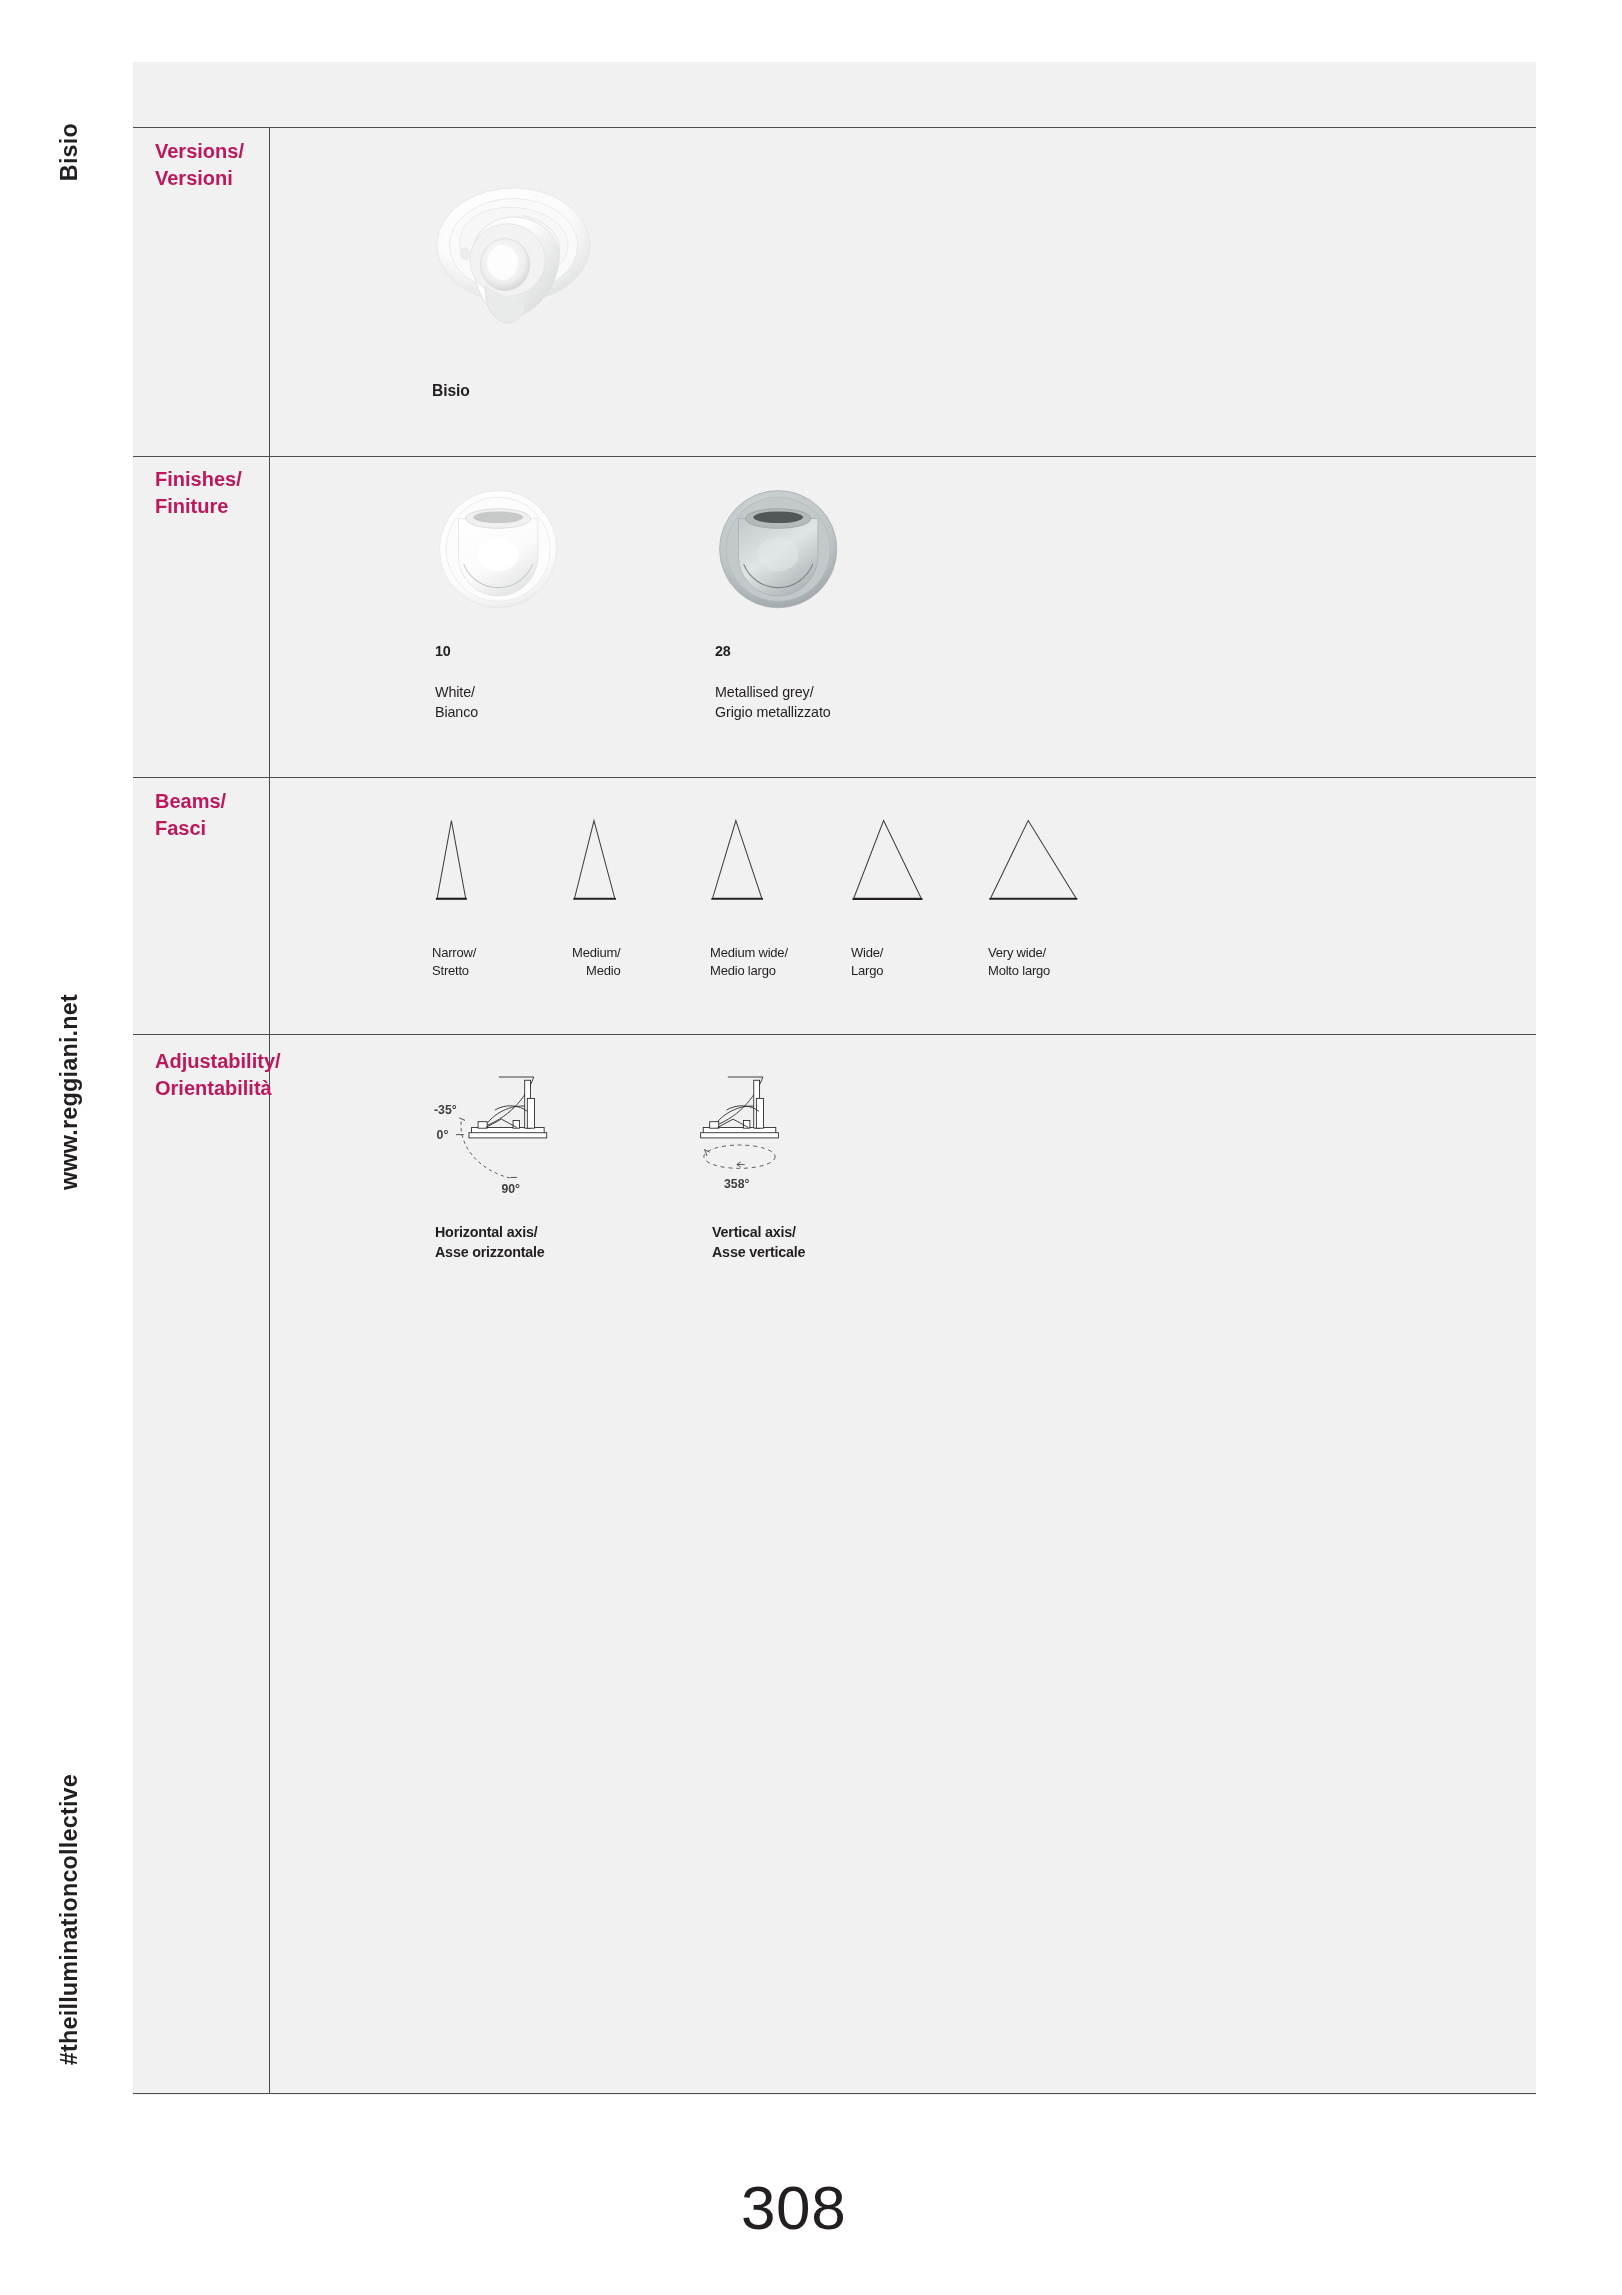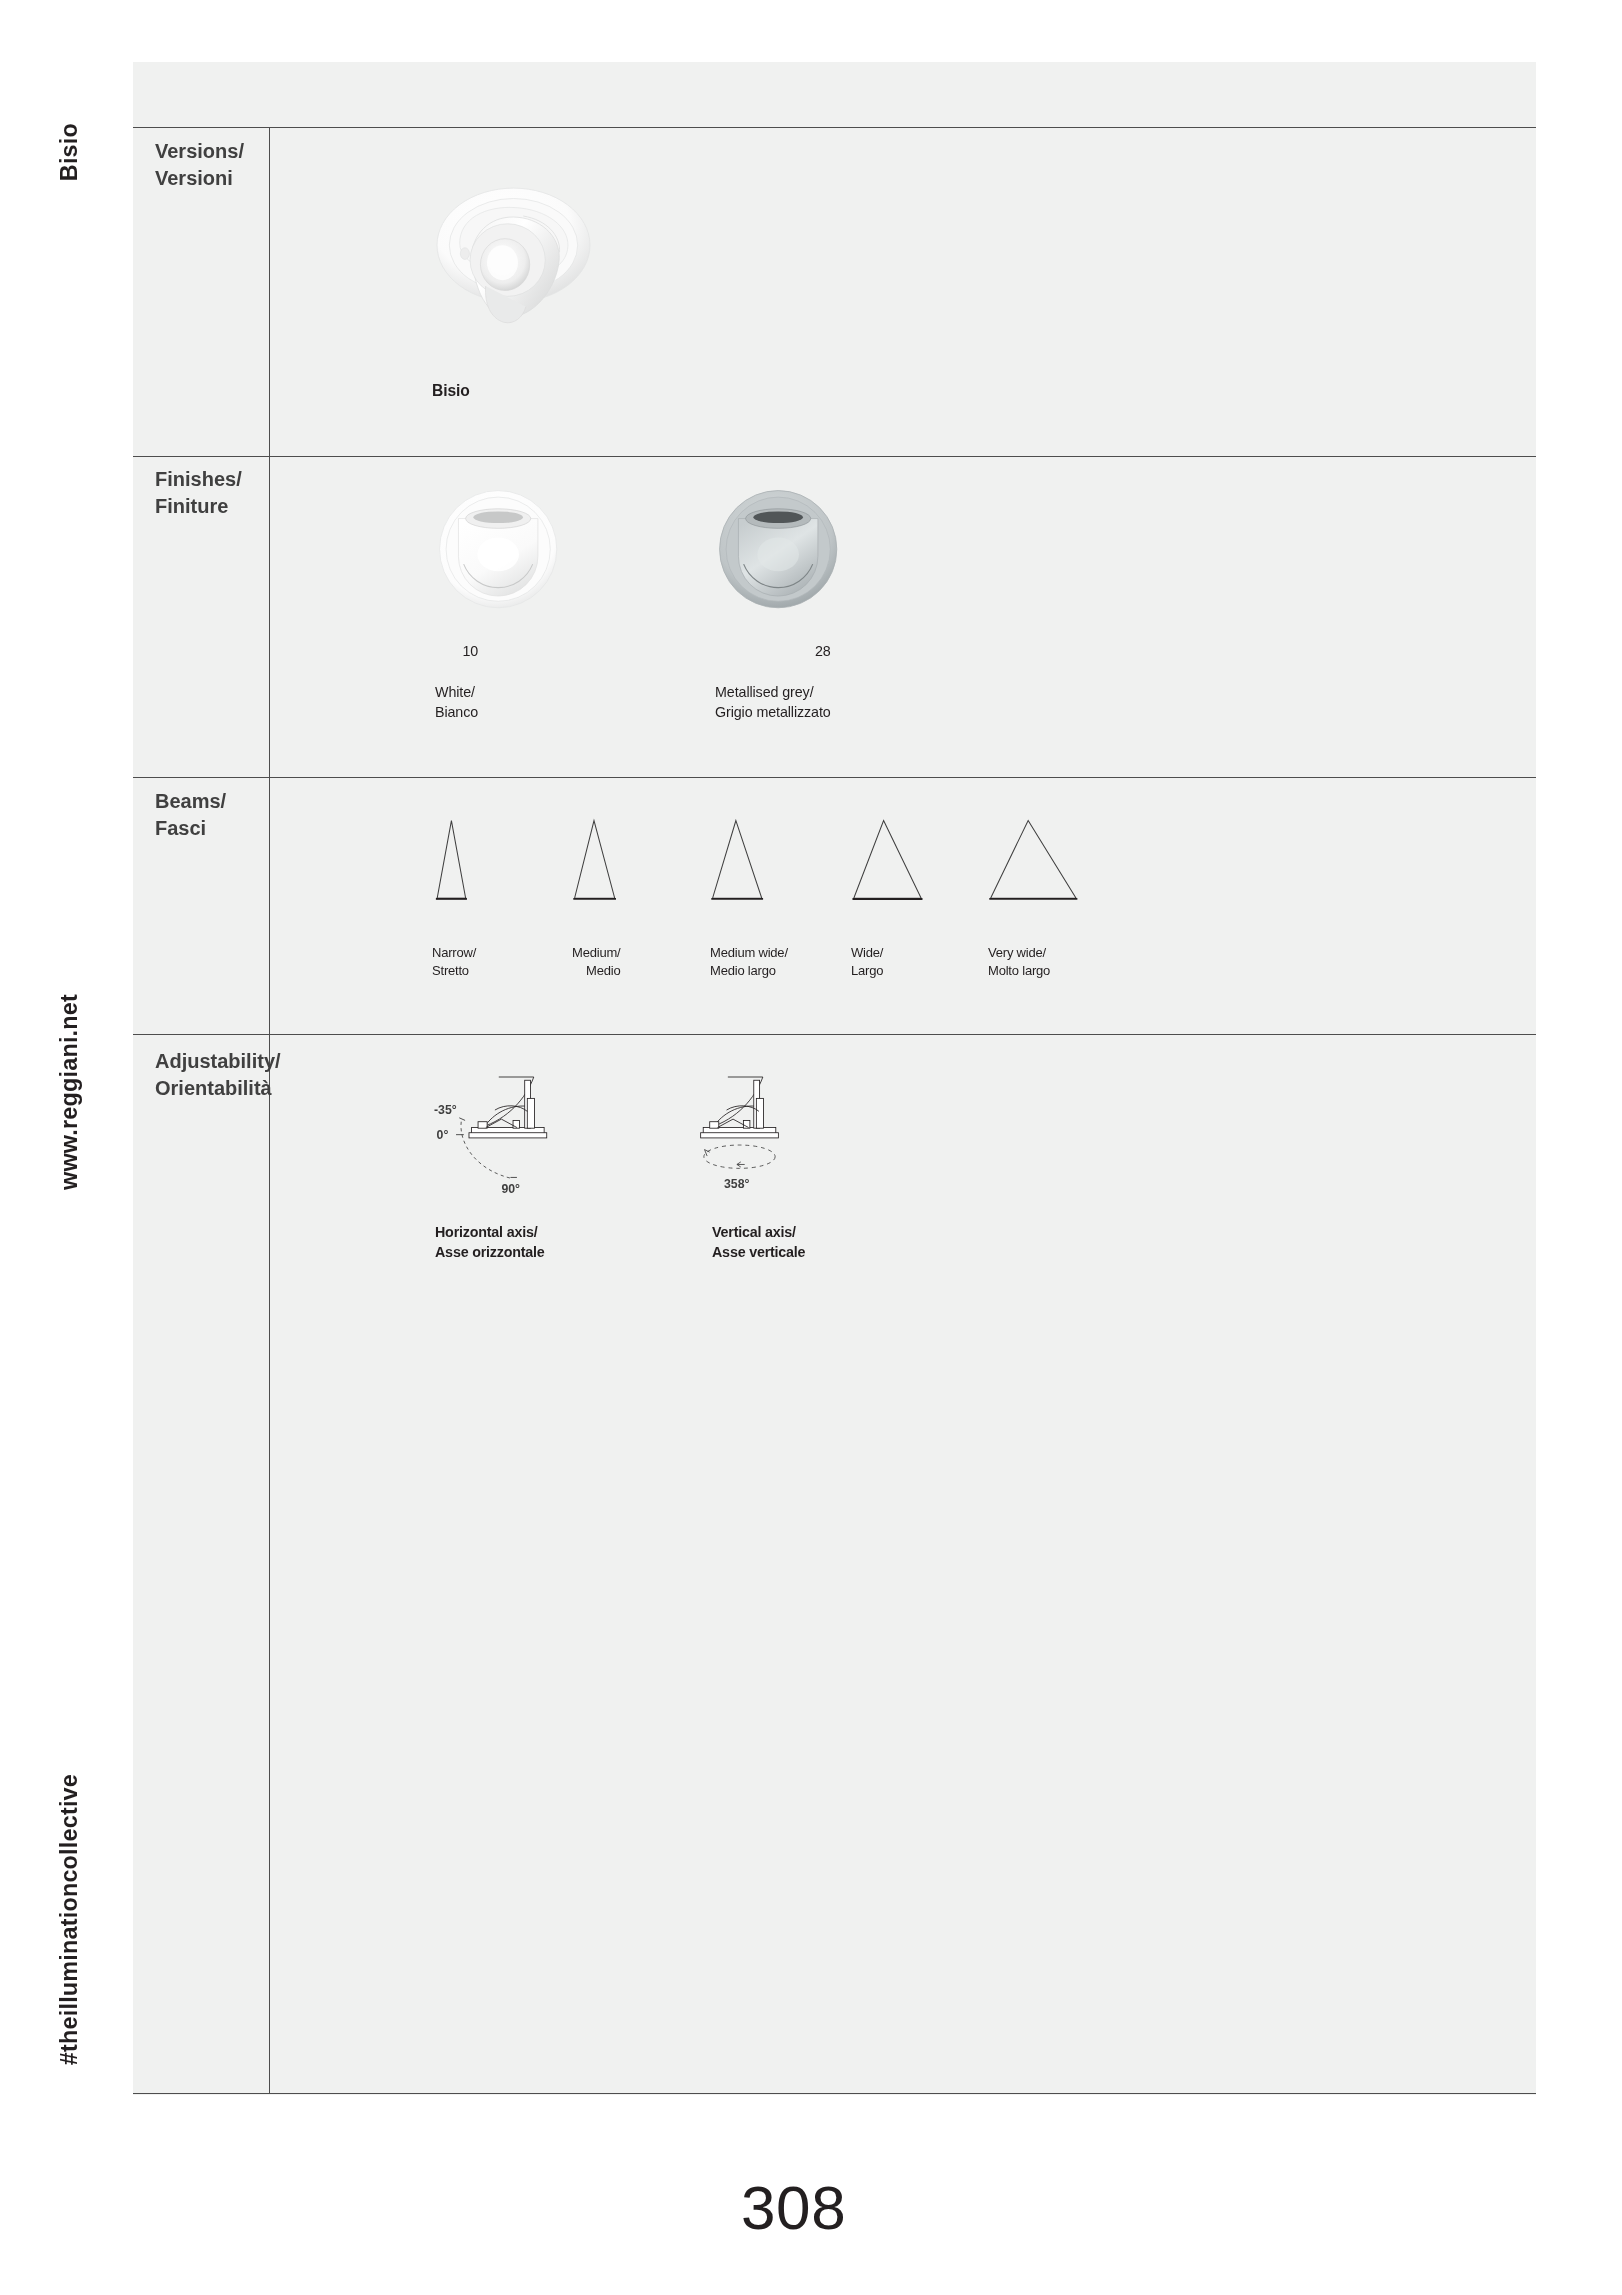--- a/index.html
+++ b/index.html
@@ -55,21 +55,21 @@
     width: 1403px;
     height: 1.3px;
     background: #4d4d4d;
   }
   .row-label {
     position: absolute;
     left: 155px;
     font-size: 20px;
     font-weight: bold;
     line-height: 1.33;
-    color: #404040;
+    color: #be185d;
     white-space: pre-line;
   }
 
   
   #line-versions      { top: 127px; }
   #line-finishes      { top: 456px; }
   #line-beams         { top: 777px; }
   #line-adjustability { top: 1034px; }
   #line-bottom        { top: 2093px; }
 
@@ -108,21 +108,21 @@
   #finish-1 { left: 715px; top: 486px; }
   .finish-caption {
     position: absolute;
     top: 135px;
     left: 0;
     font-size: 14.3px;
     line-height: 1.42;
     white-space: pre-line;
     letter-spacing: -0.1px;
   }
-  .finish-code { font-weight: normal; display: block; text-align: right; }
+  .finish-code { font-weight: bold; display: block; }
 
   
   .beam-item { position: absolute; }
   .beam-cone { position: absolute; bottom: 0; left: 0; }
   .beam-caption {
     position: absolute;
     top: 130px;
     left: 0;
     font-size: 13px;
     line-height: 1.42;

